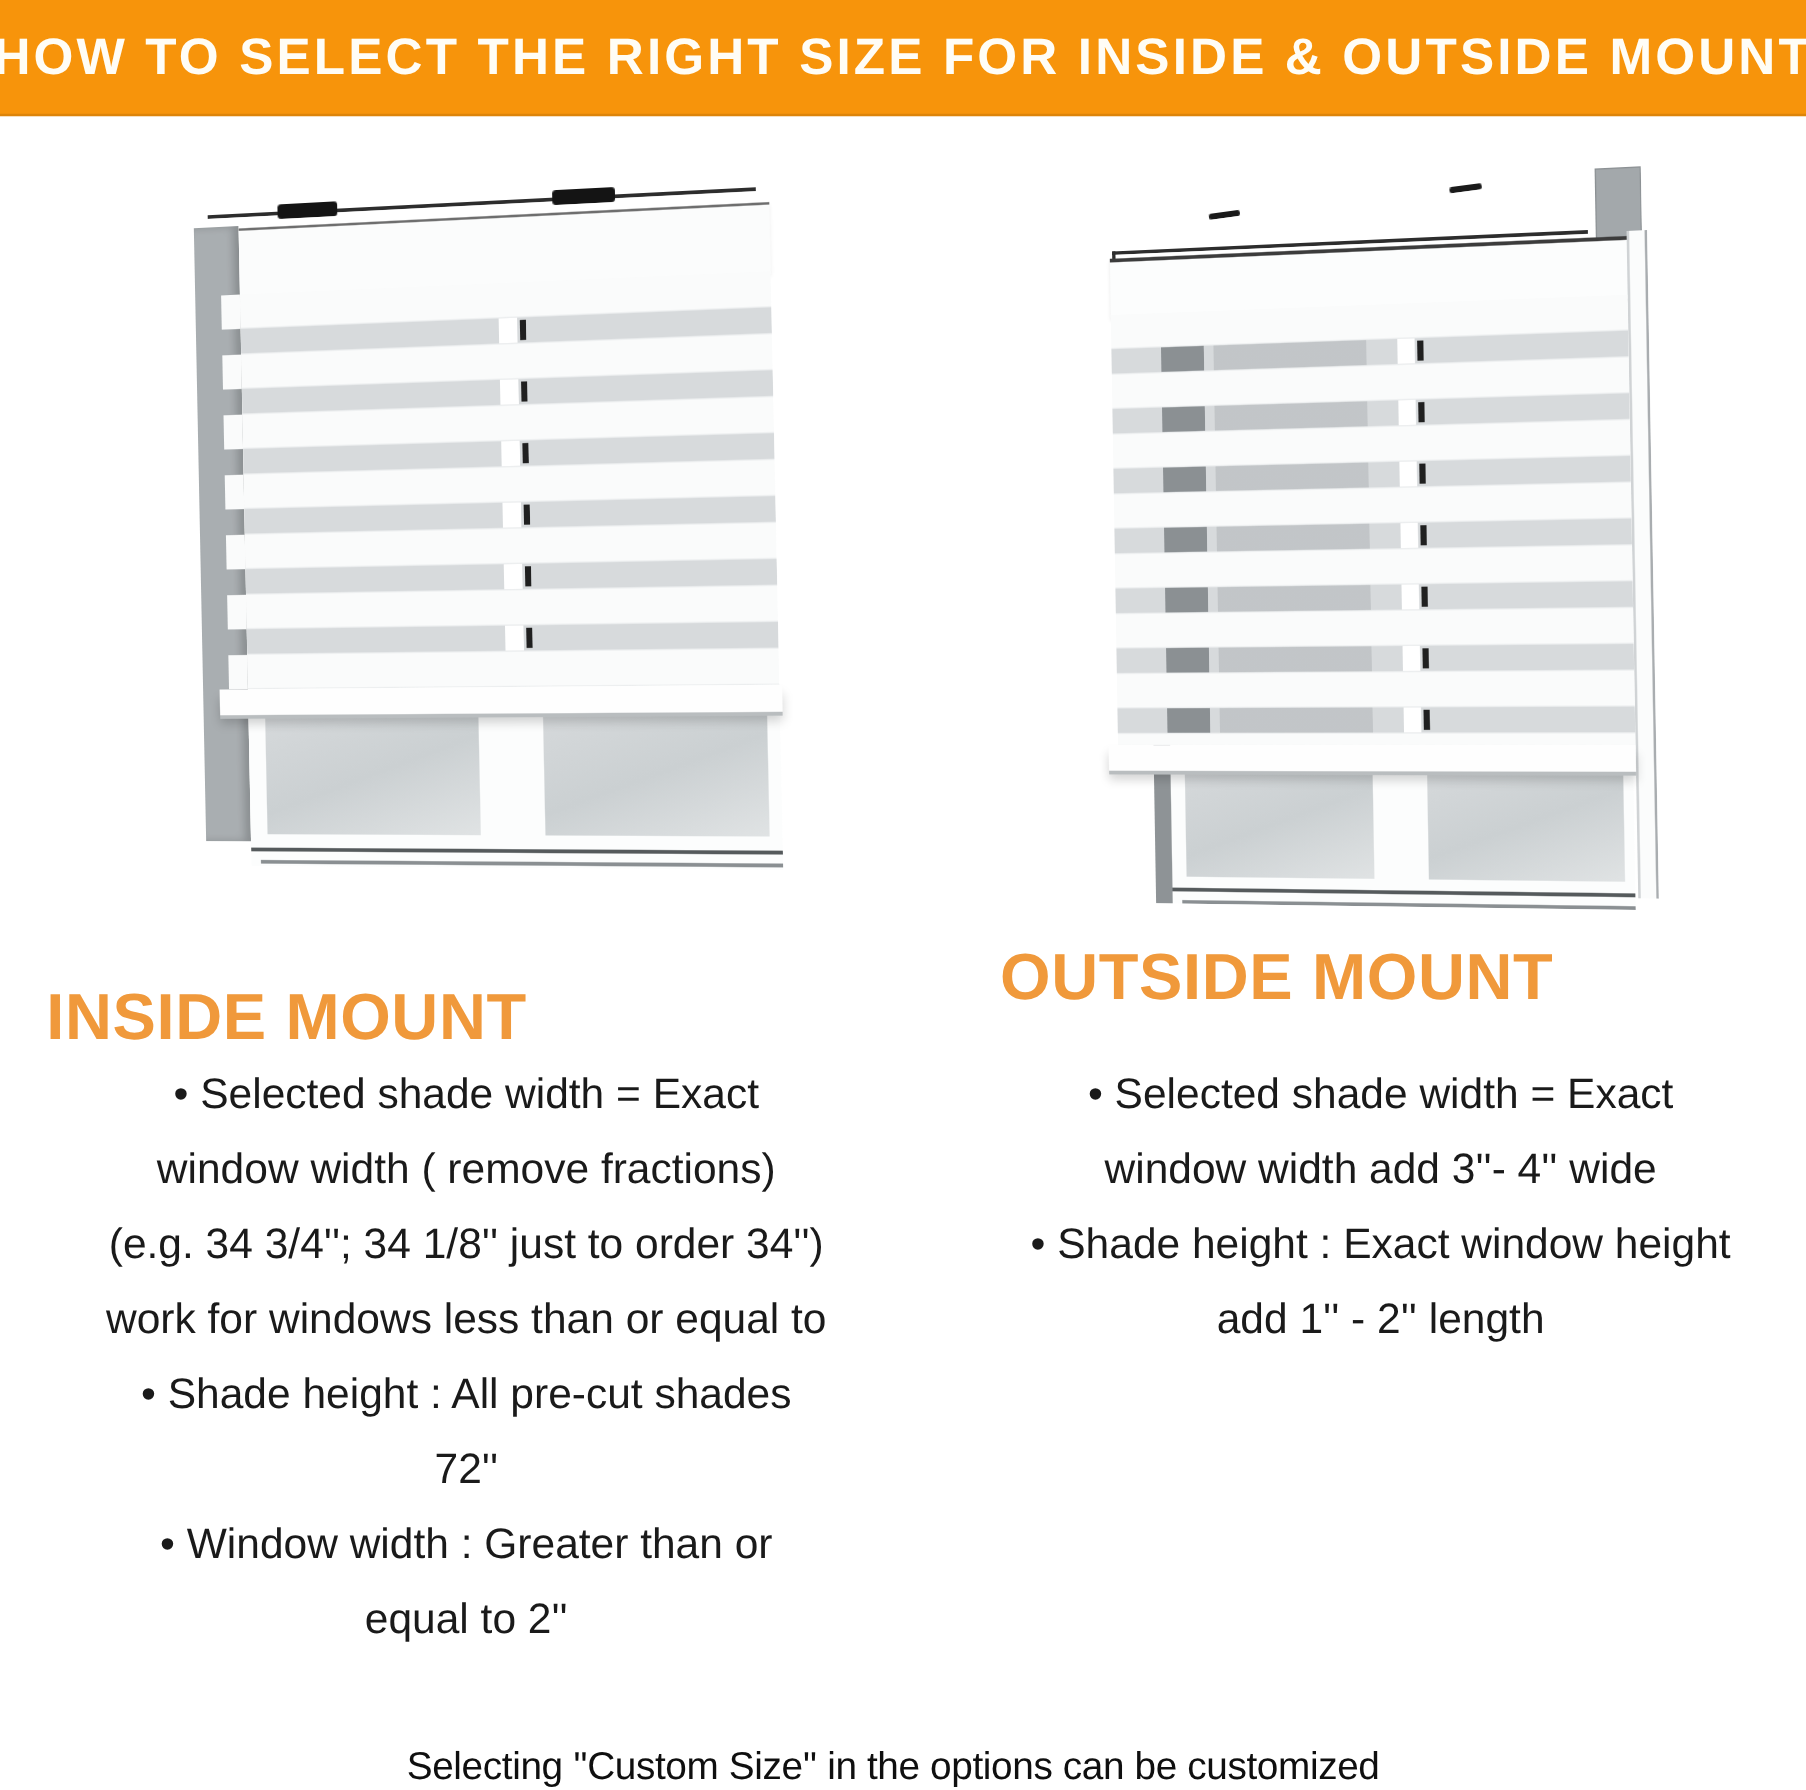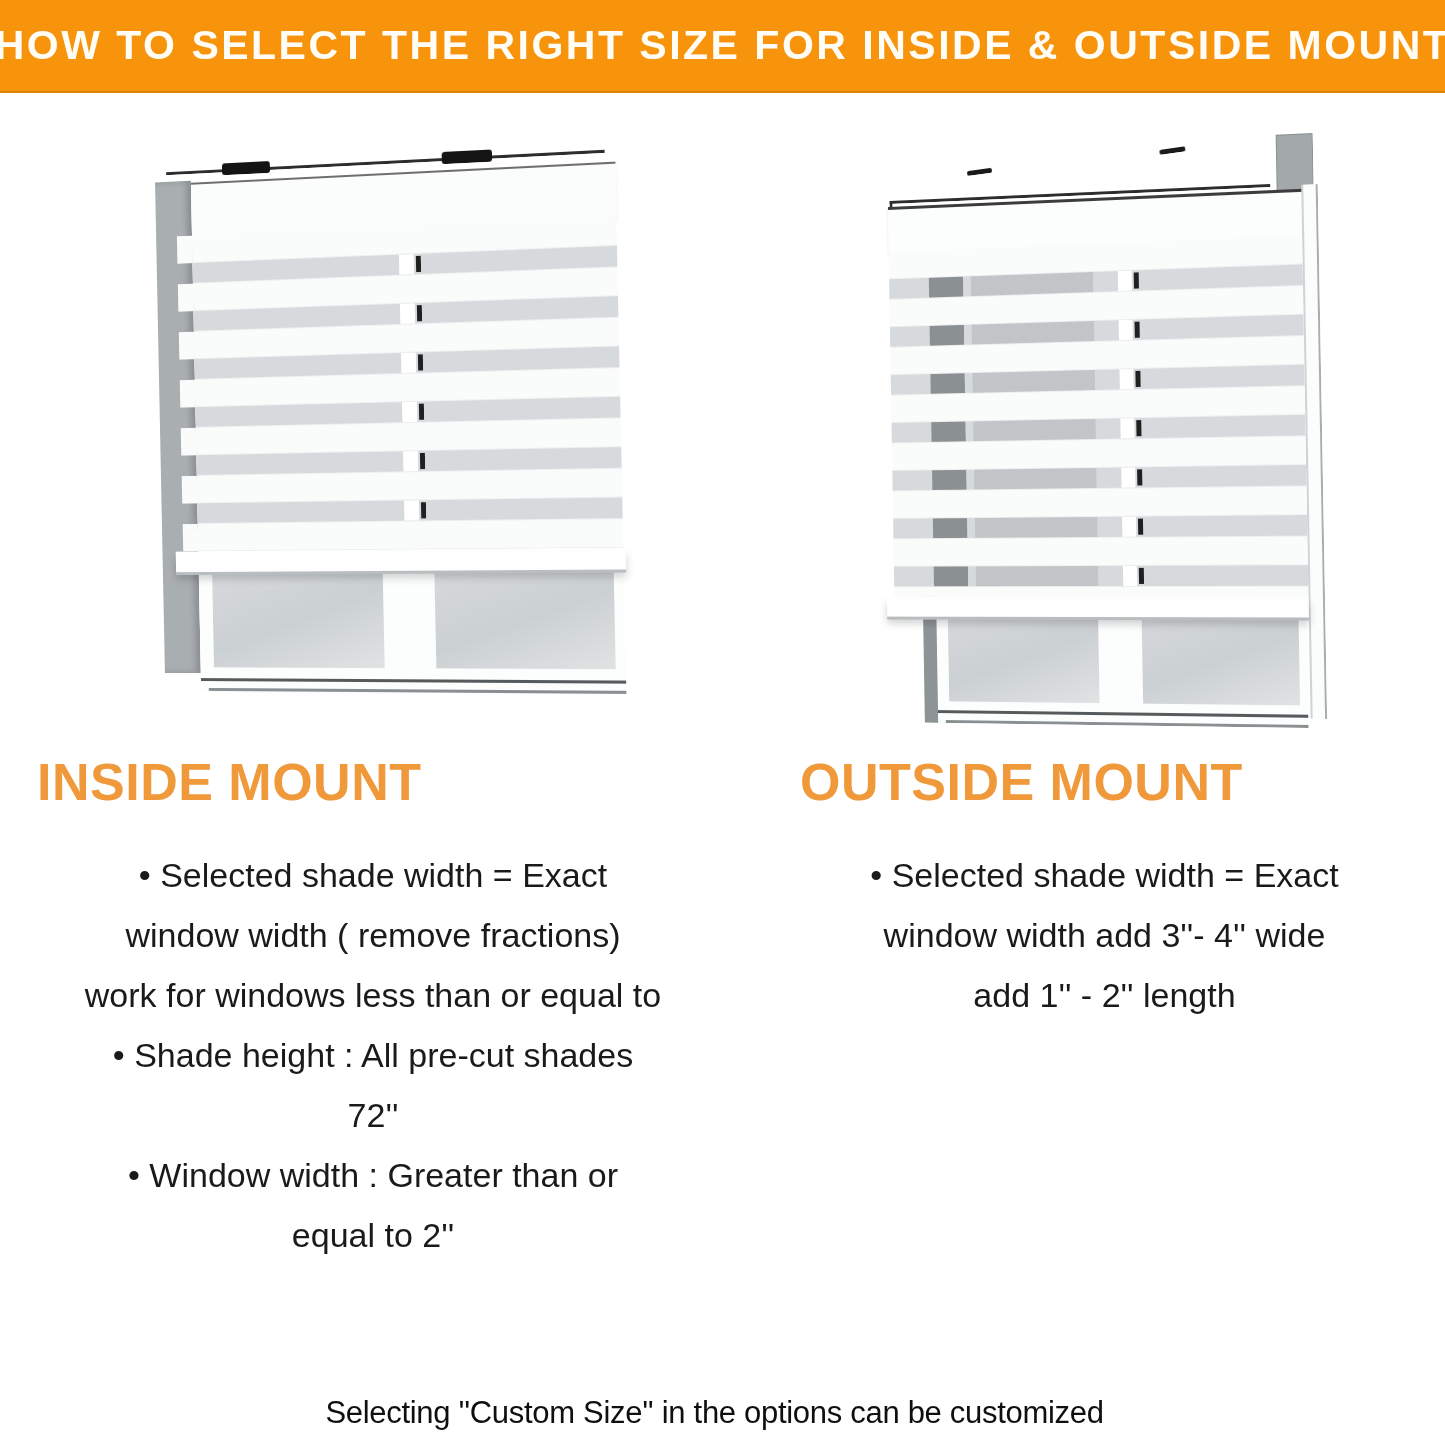--- a/index.html
+++ b/index.html
@@ -76,21 +76,21 @@
   .out-jambL{left:0;top:0;width:14px;height:100%;background:#8E9396;}
   .out-frame{left:14px;right:0;top:0;bottom:0;background:#FCFDFD;}
   .out-pane-l{left:12px;top:4px;bottom:22px;width:calc(50% - 32px);}
   .out-pane-r{right:8px;top:4px;bottom:22px;width:calc(50% - 32px);}
   .out-sill1{left:0;right:0;bottom:10px;}
   .out-sill2{left:8px;right:0;bottom:0;}
 
   
   .mount-heading{position:absolute;top:752px;font-size:52px;font-weight:bold;
                  color:var(--heading-orange,#F0993B);letter-spacing:0.5px;white-space:nowrap;}
-  .hd-in{left:37px;} .hd-out{left:800px;}
+  .hd-in{left:37px;margin-top:32px;} .hd-out{left:800px;}
 
   .col{position:absolute;top:845px;font-size:34px;line-height:60px;
        color:var(--body-text,#1A1A1A);text-align:center;}
   .col-in{left:28px;width:690px;} .col-out{left:772px;width:665px;}
   .tline{white-space:nowrap;}
 
   
   .footer{position:absolute;left:0;right:16px;bottom:1px;text-align:center;
           font-size:31px;color:#0F0F0F;letter-spacing:-0.3px;}
 </style>
@@ -146,28 +146,30 @@
     <div class="tick out-tick"></div>
     <div class="rail out-rail"></div>
   </div>
 
   <div class="mount-heading hd-in">INSIDE MOUNT</div>
   <div class="mount-heading hd-out">OUTSIDE MOUNT</div>
 
   <div class="col col-in">
     <div class="tline">• Selected shade width = Exact</div>
     <div class="tline">window width ( remove fractions)</div>
+    <div class="tline">(e.g. 34 3/4''; 34 1/8'' just to order 34'')</div>
     <div class="tline">work for windows less than or equal to</div>
     <div class="tline">• Shade height : All pre-cut shades</div>
     <div class="tline">72''</div>
     <div class="tline">• Window width : Greater than or</div>
     <div class="tline">equal to 2''</div>
   </div>
 
   <div class="col col-out">
     <div class="tline">• Selected shade width = Exact</div>
     <div class="tline">window width add 3''- 4'' wide</div>
+    <div class="tline">• Shade height : Exact window height</div>
     <div class="tline">add 1'' - 2'' length</div>
   </div>
 
   <div class="footer">Selecting ''Custom Size'' in the options can be customized</div>
 
 </div>
 
 </body></html>

